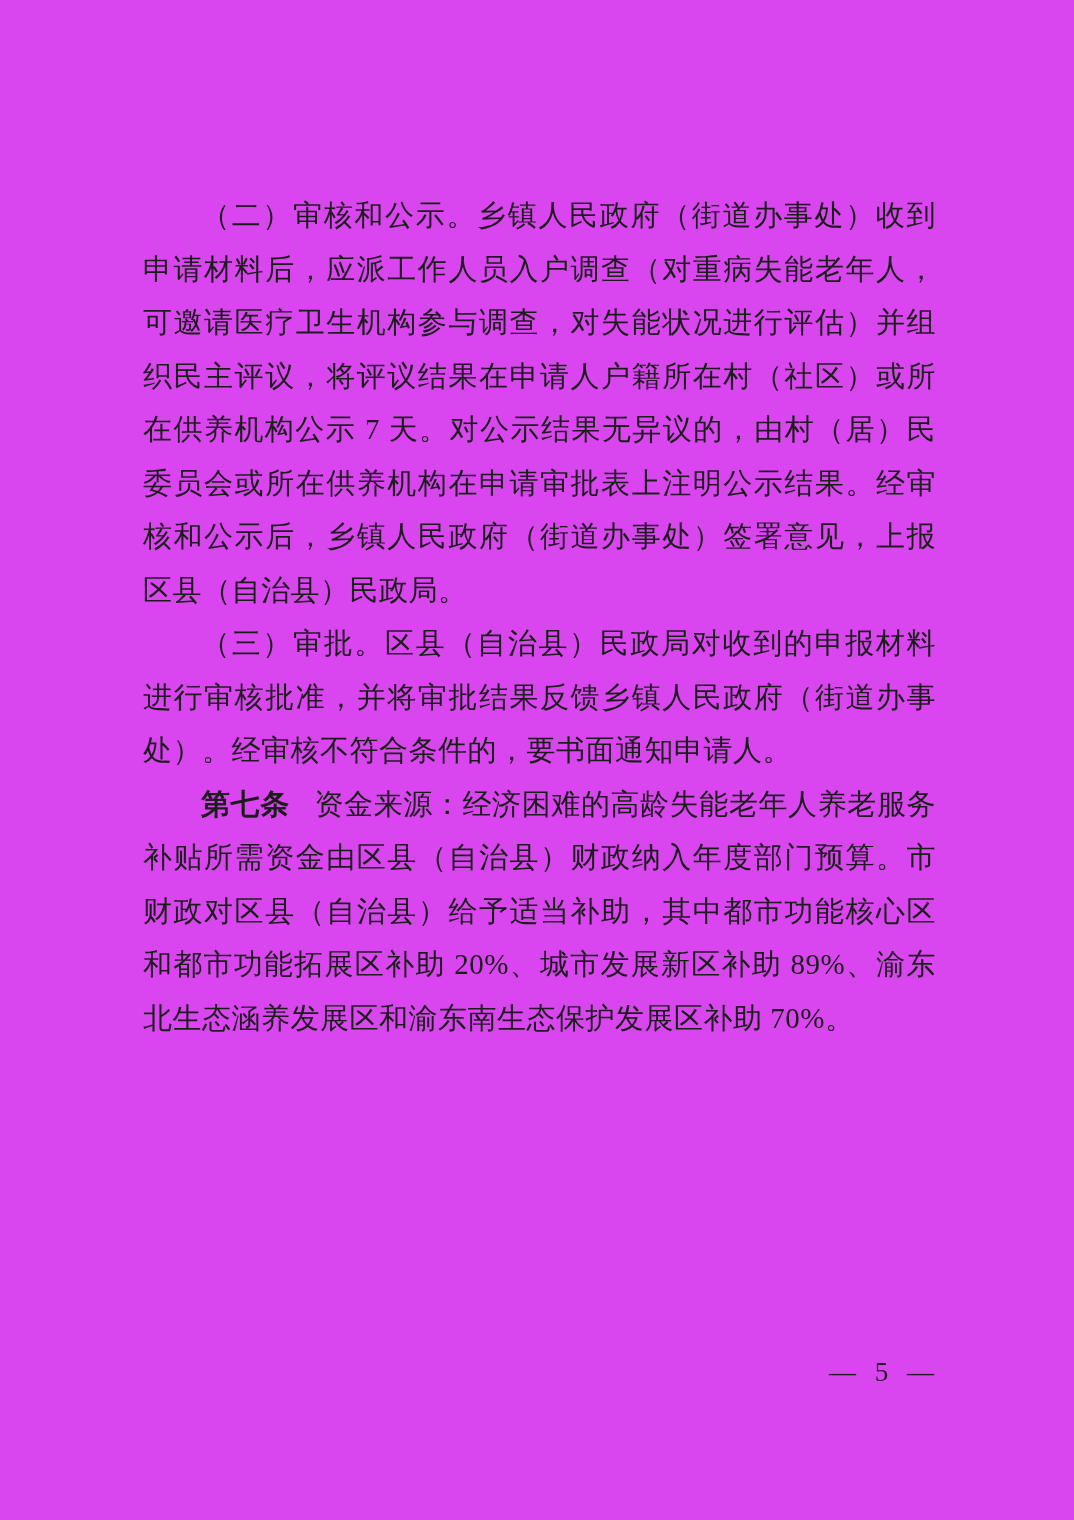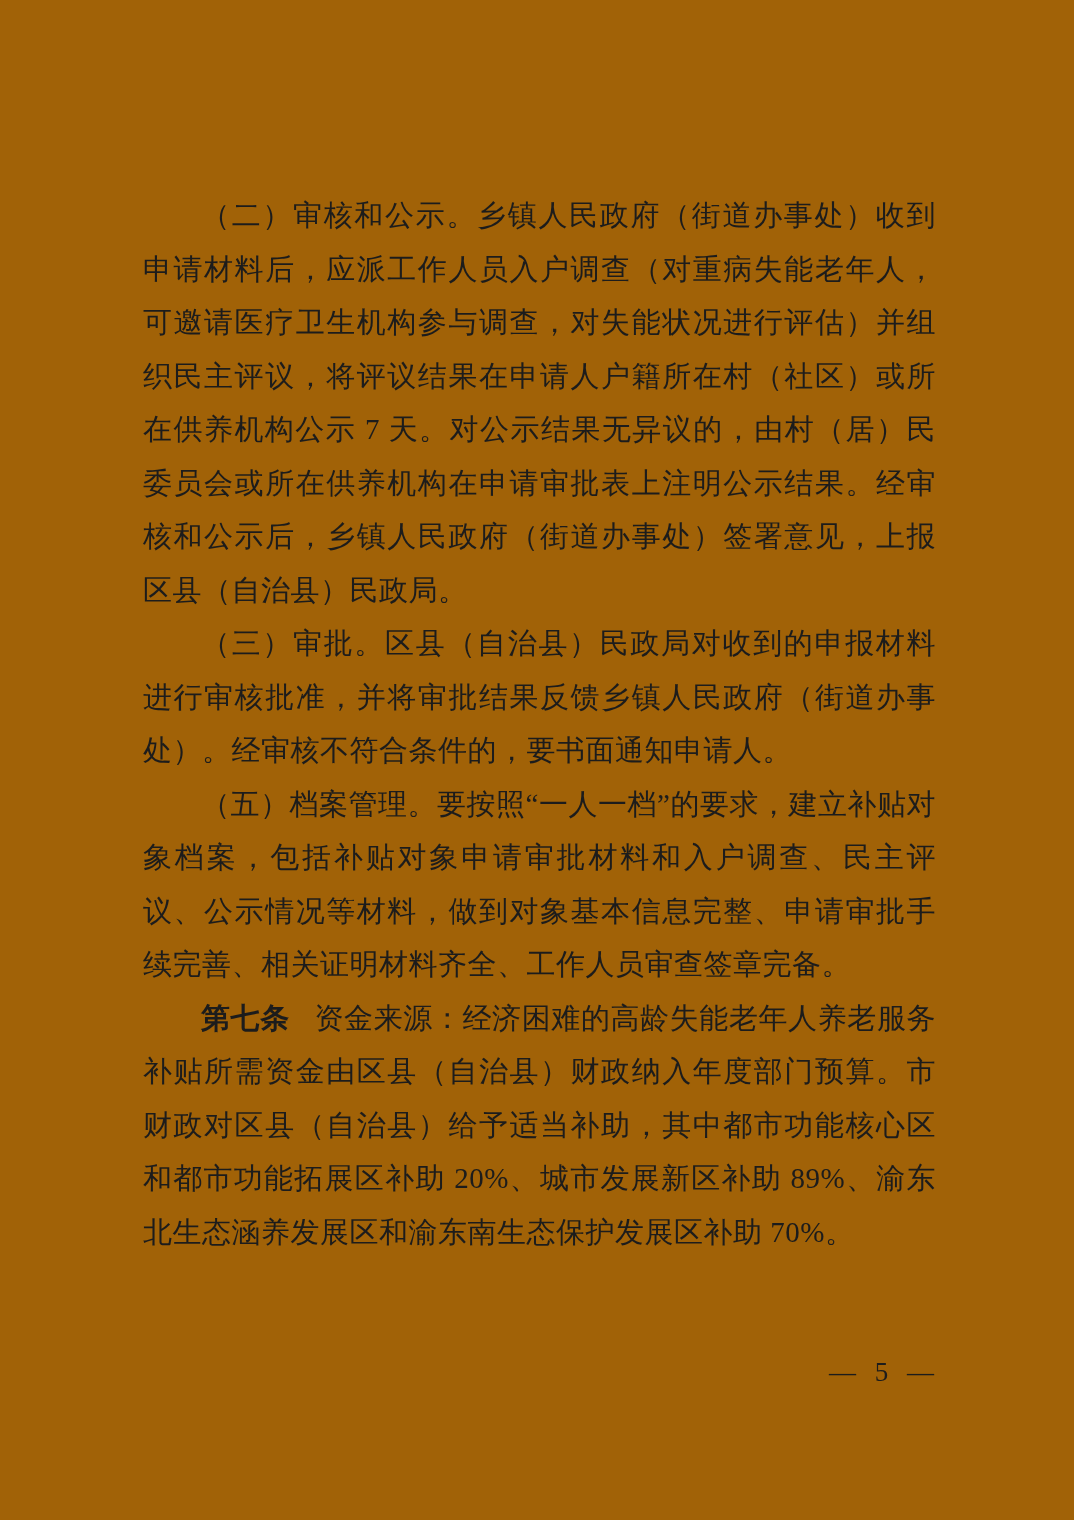--- a/index.html
+++ b/index.html
@@ -4,21 +4,21 @@
 <style>
   html, body {
     margin: 0;
     padding: 0;
     background: #ffffff;
   }
   .page {
     position: relative;
     width: 1074px;
     height: 1520px;
-    background: #a16207;
+    background: #d946ef;
     color: #1c1c1c;
     font-family: "Liberation Serif", "DejaVu Serif", serif;
     overflow: hidden;
   }
   .content {
     position: absolute;
     left: 143px;
     top: 189px;
     width: 793px;
   }
@@ -47,19 +47,18 @@
     color: #1c1c1c;
   }
 </style>
 </head>
 <body>
 
 <div class="page">
   <main class="content">
     <p class="para">（二）审核和公示。乡镇人民政府（街道办事处）收到申请材料后，应派工作人员入户调查（对重病失能老年人，可邀请医疗卫生机构参与调查，对失能状况进行评估）并组织民主评议，将评议结果在申请人户籍所在村（社区）或所在供养机构公示 7 天。对公示结果无异议的，由村（居）民委员会或所在供养机构在申请审批表上注明公示结果。经审核和公示后，乡镇人民政府（街道办事处）签署意见，上报区县（自治县）民政局。</p>
     <p class="para">（三）审批。区县（自治县）民政局对收到的申报材料进行审核批准，并将审批结果反馈乡镇人民政府（街道办事处）。经审核不符合条件的，要书面通知申请人。</p>
-    <p class="para">（五）档案管理。要按照“一人一档”的要求，建立补贴对象档案，包括补贴对象申请审批材料和入户调查、民主评议、公示情况等材料，做到对象基本信息完整、申请审批手续完善、相关证明材料齐全、工作人员审查签章完备。</p>
     <p class="para">
       <span class="article-no">第七条</span><span>资金来源：经济困难的高龄失能老年人养老服务补贴所需资金由区县（自治县）财政纳入年度部门预算。市财政对区县（自治县）给予适当补助，其中都市功能核心区和都市功能拓展区补助 20%、城市发展新区补助 89%、渝东北生态涵养发展区和渝东南生态保护发展区补助 70%。</span>
     </p>
   </main>
   <div class="footer">— 5 —</div>
 </div>
 
 </body></html>

